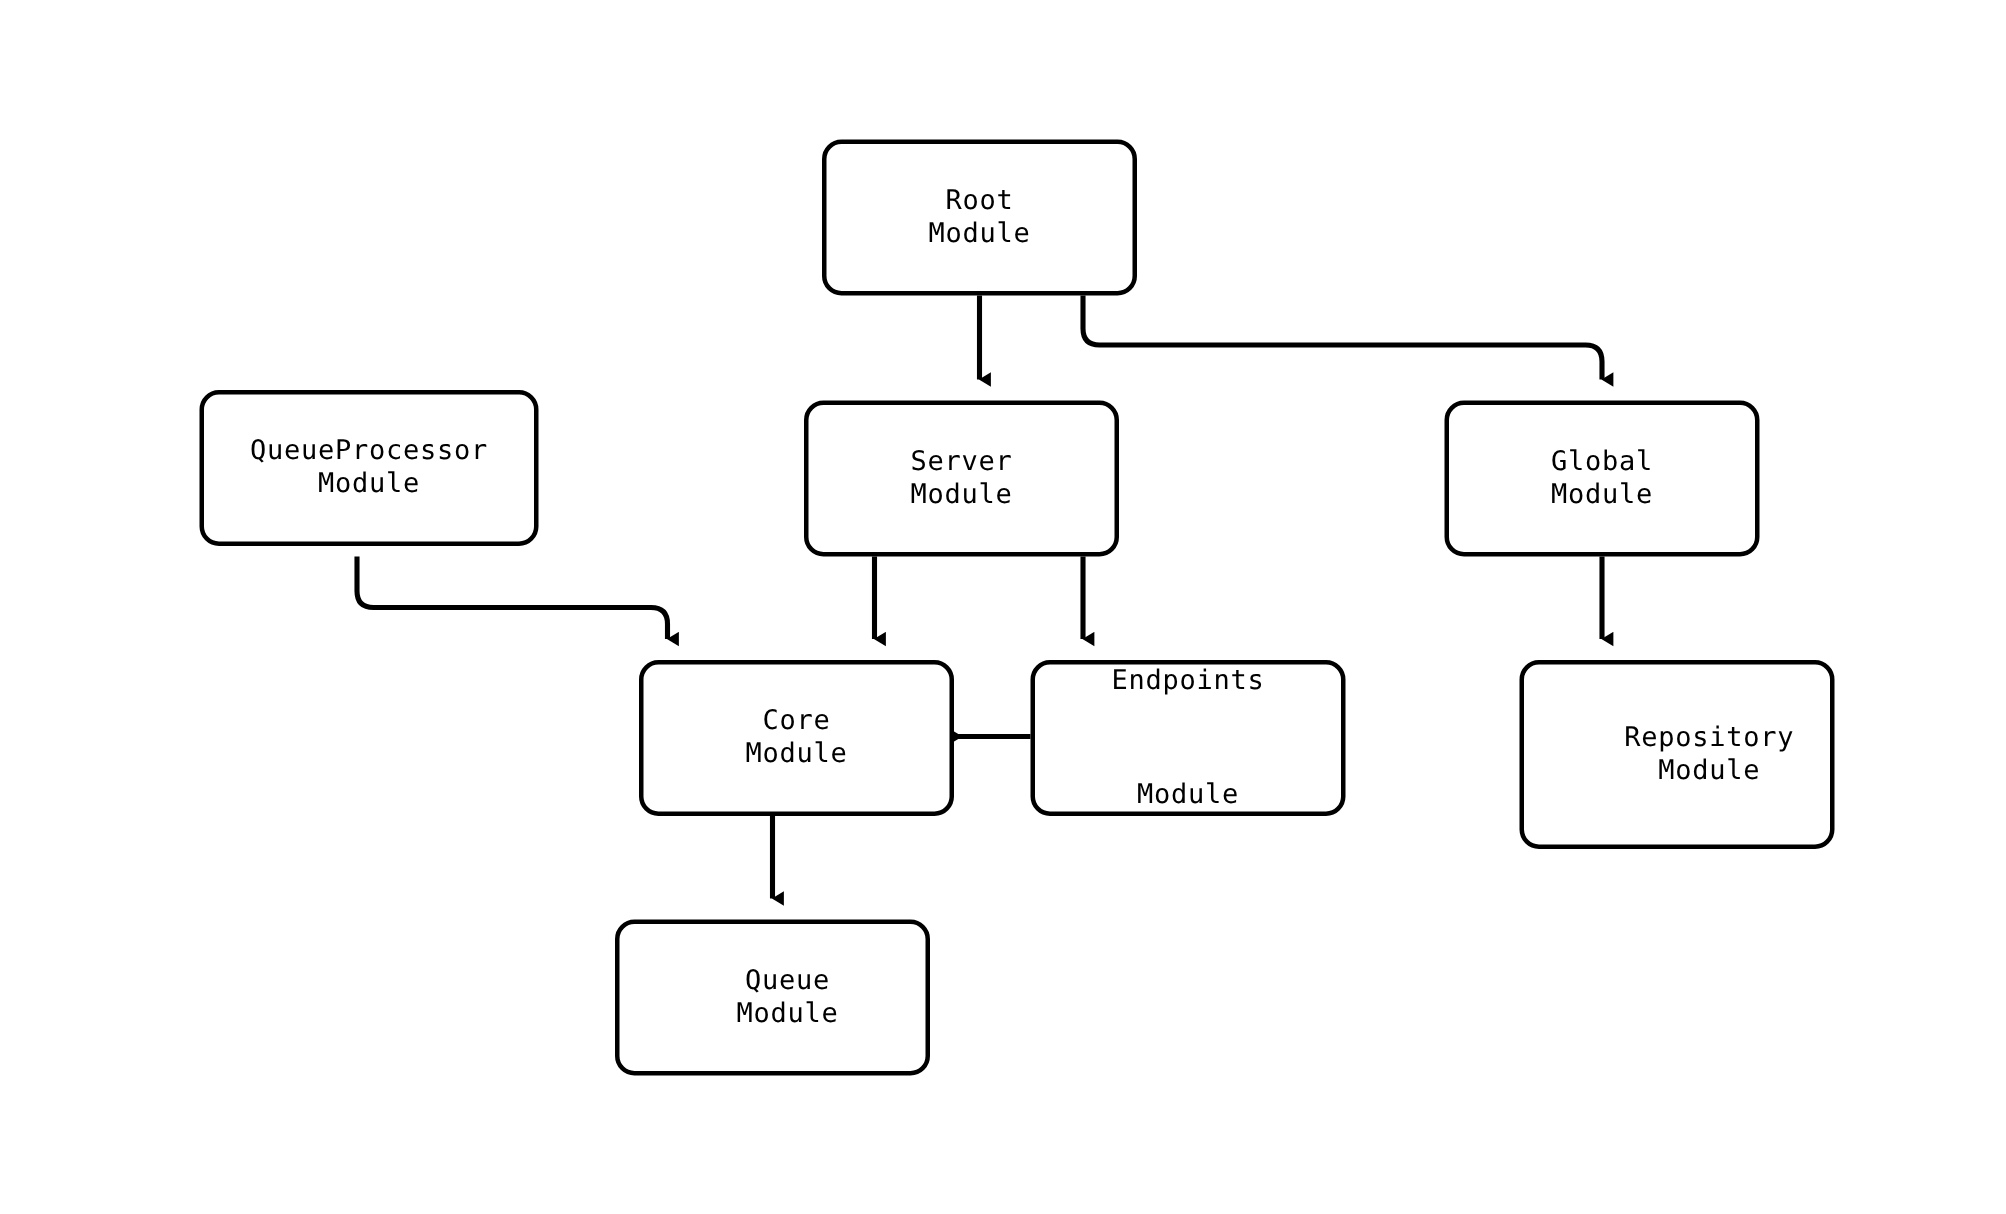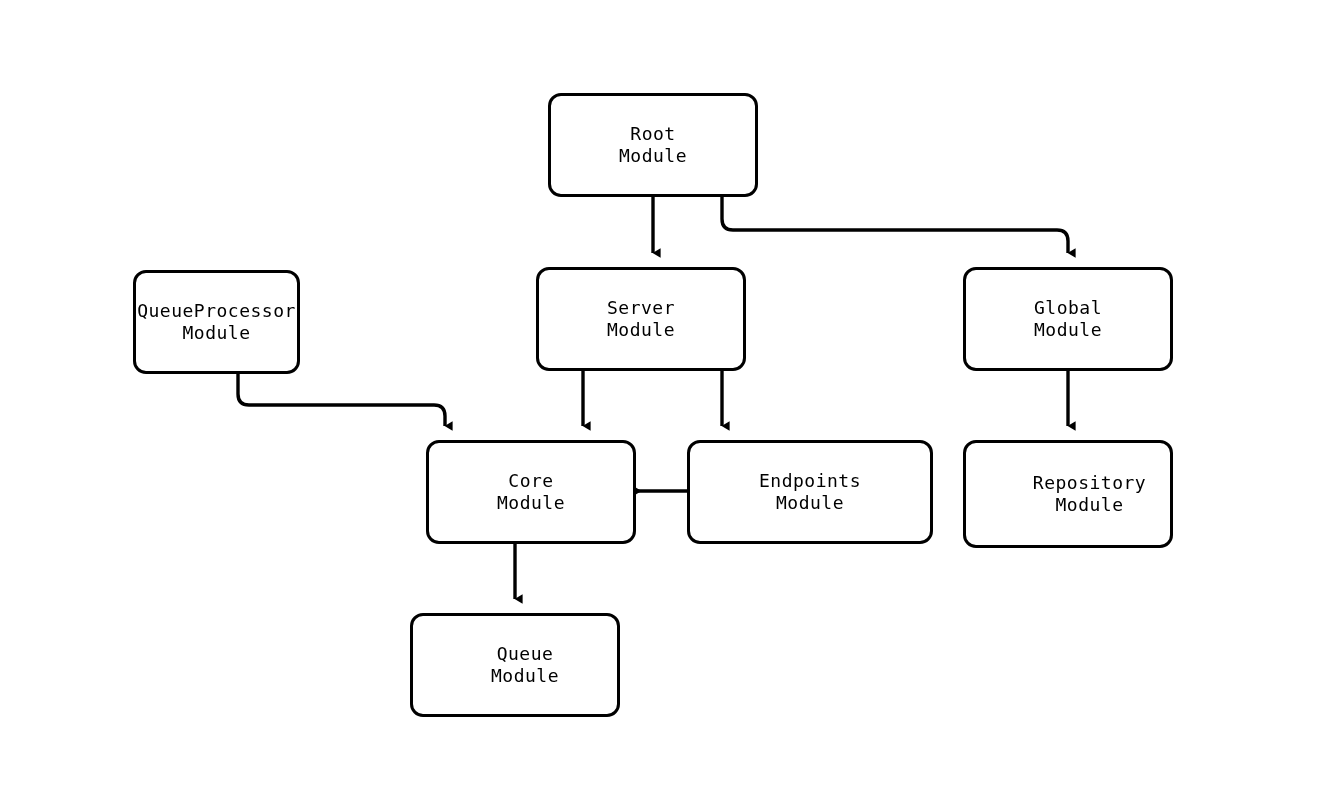--- a/index.html
+++ b/index.html
@@ -82,46 +82,46 @@
 
       <path d="M 515 544 L 515 599" marker-end="url(#arrowhead-down)"></path>
     </g>
   </svg>
 
   <div class="node" style="left:548px; top:93px; width:210px; height:104px;">
     <div class="node-line">Root</div>
     <div class="node-line">Module</div>
   </div>
 
-  <div class="node" style="left:133px; top:270px; width:167px; height:104px;">
+  <div class="node" style="left:133px; top:260px; width:226px; height:104px;">
     <div class="node-line">QueueProcessor</div>
     <div class="node-line">Module</div>
   </div>
 
   <div class="node" style="left:536px; top:267px; width:210px; height:104px;">
     <div class="node-line">Server</div>
     <div class="node-line">Module</div>
   </div>
 
   <div class="node" style="left:963px; top:267px; width:210px; height:104px;">
     <div class="node-line">Global</div>
     <div class="node-line">Module</div>
   </div>
 
   <div class="node" style="left:426px; top:440px; width:210px; height:104px;">
     <div class="node-line">Core</div>
     <div class="node-line">Module</div>
   </div>
 
-  <div class="node" style="left:687px; top:440px; width:246px; height:104px;">
+  <div class="node" style="left:687px; top:440px; width:210px; height:104px;justify-content:space-between;">
     <div class="node-line">Endpoints</div>
     <div class="node-line">Module</div>
   </div>
 
-  <div class="node" style="left:963px; top:440px; width:210px; height:108px;padding-left:43px;">
+  <div class="node" style="left:1013px; top:440px; width:210px; height:126px;padding-left:43px;">
     <div class="node-line">Repository</div>
     <div class="node-line">Module</div>
   </div>
 
   <div class="node" style="left:410px; top:613px; width:210px; height:104px;padding-left:20px;">
     <div class="node-line">Queue</div>
     <div class="node-line">Module</div>
   </div>
 
 </div>

